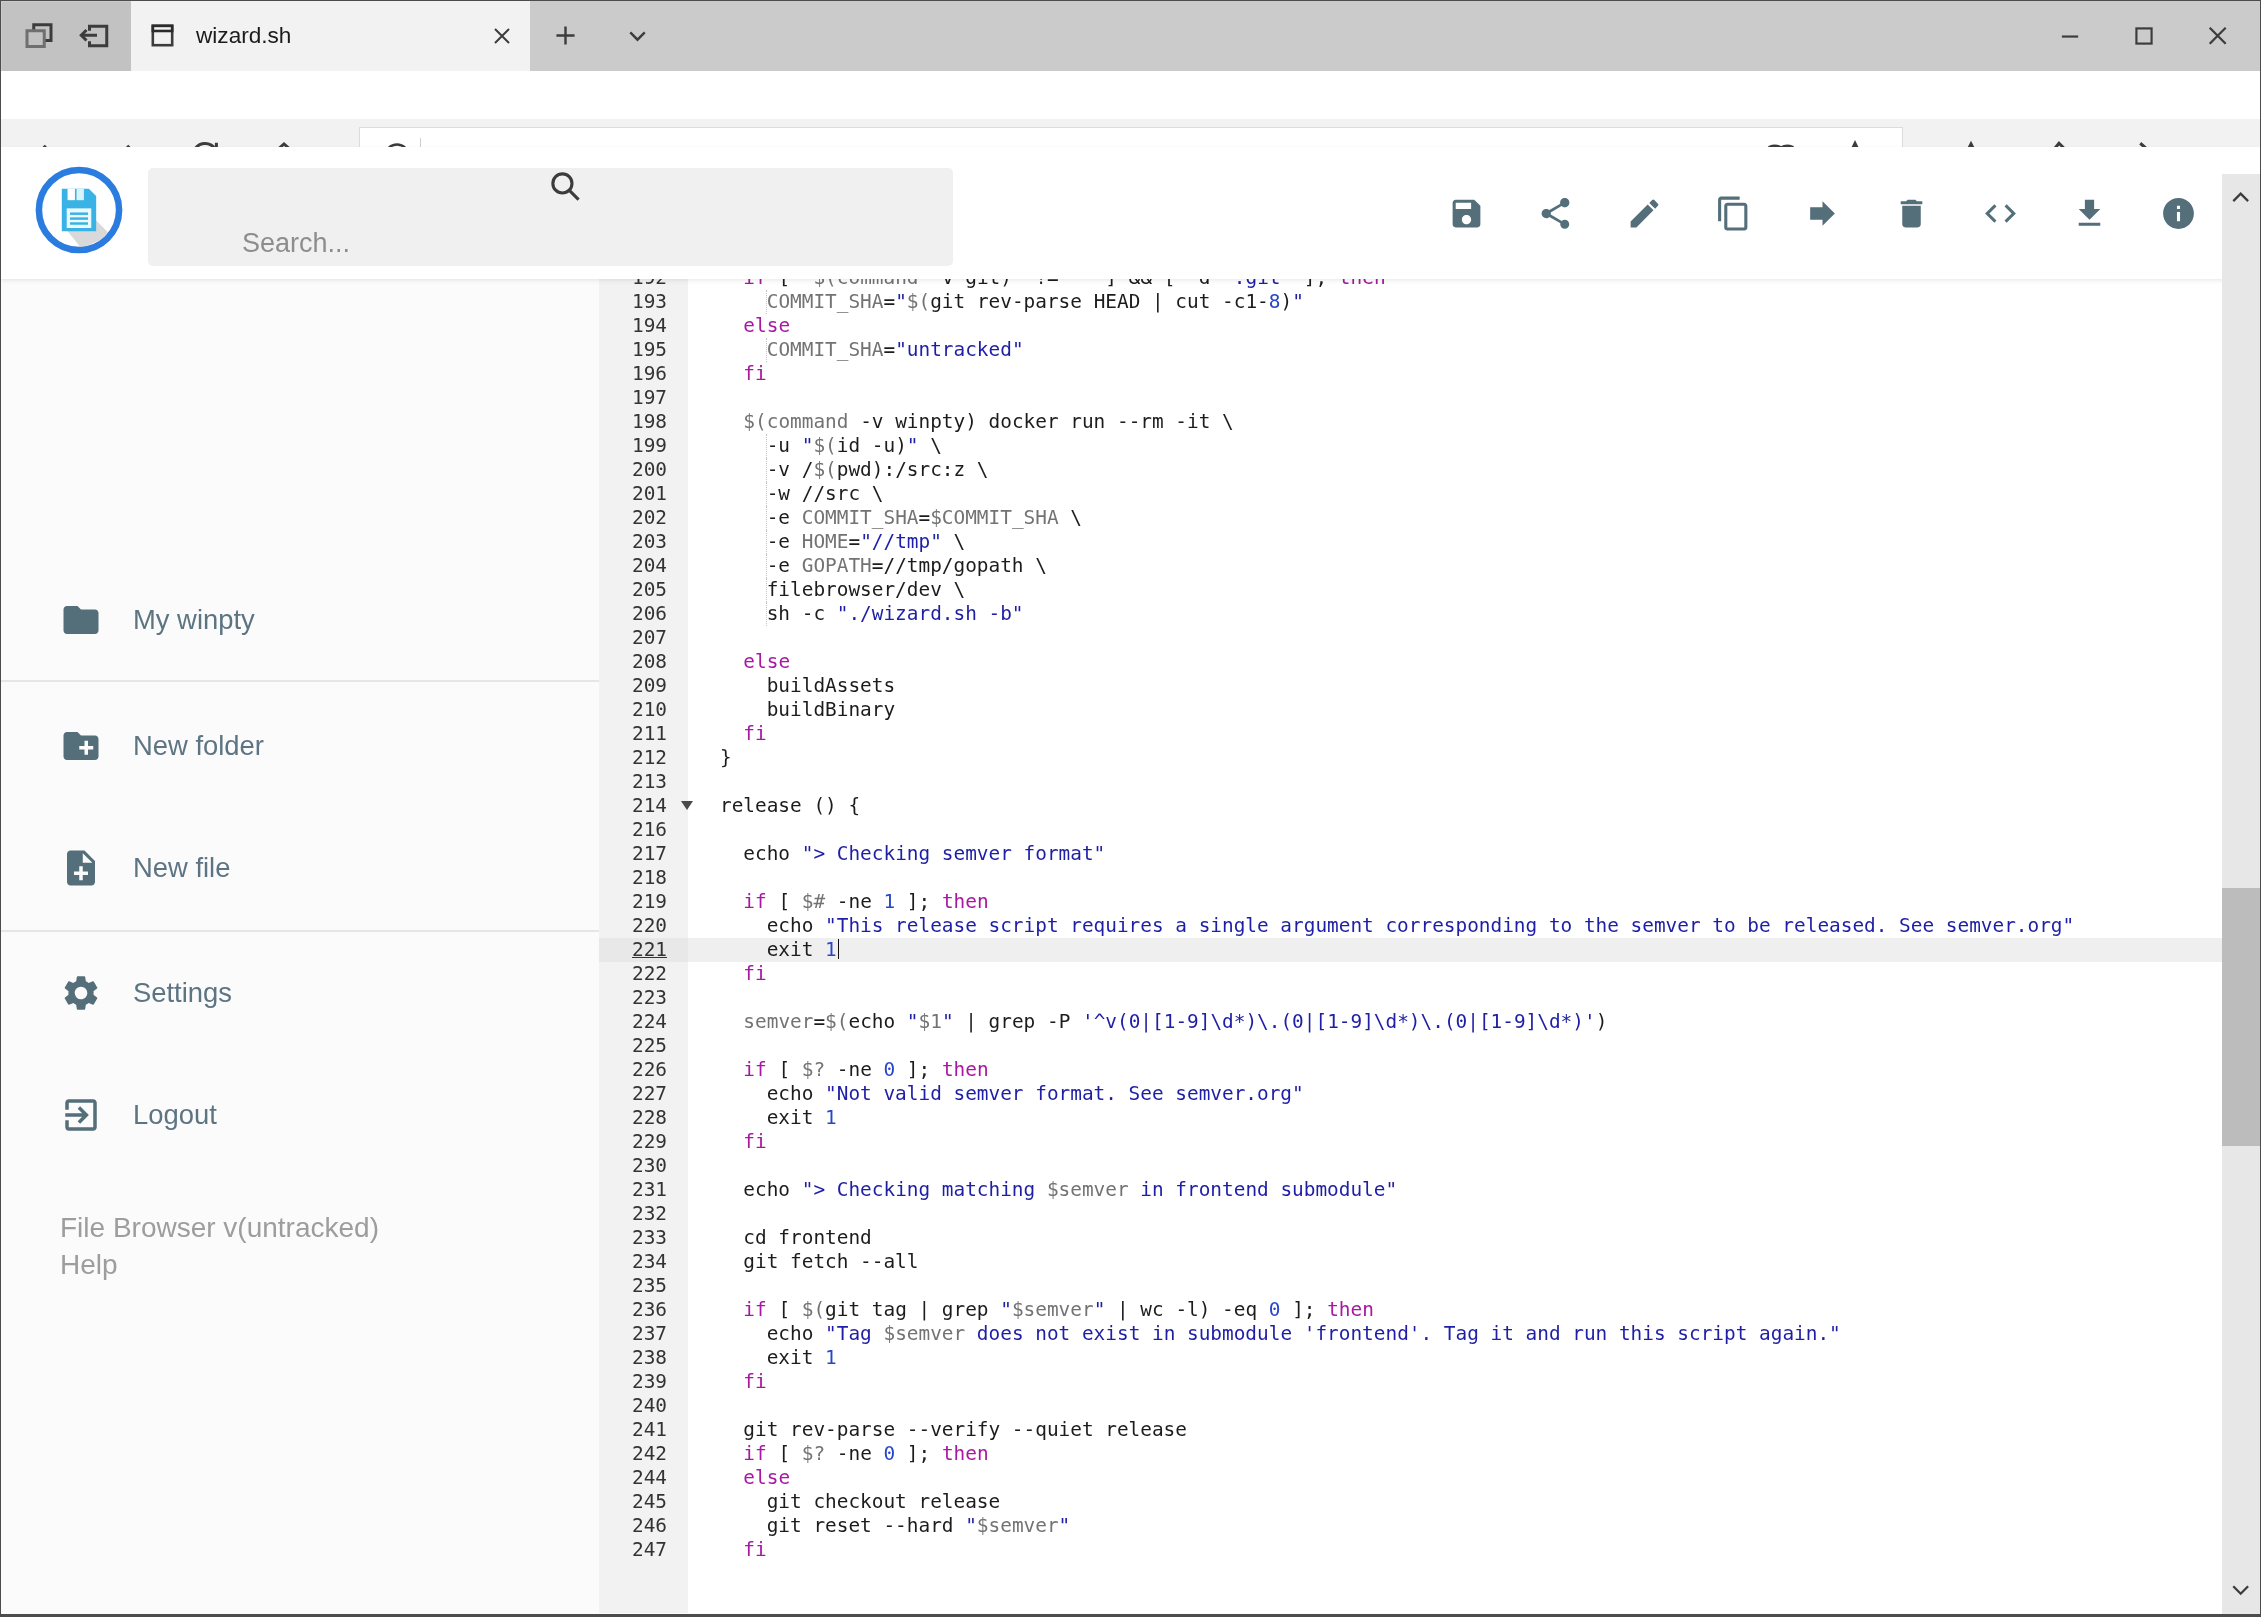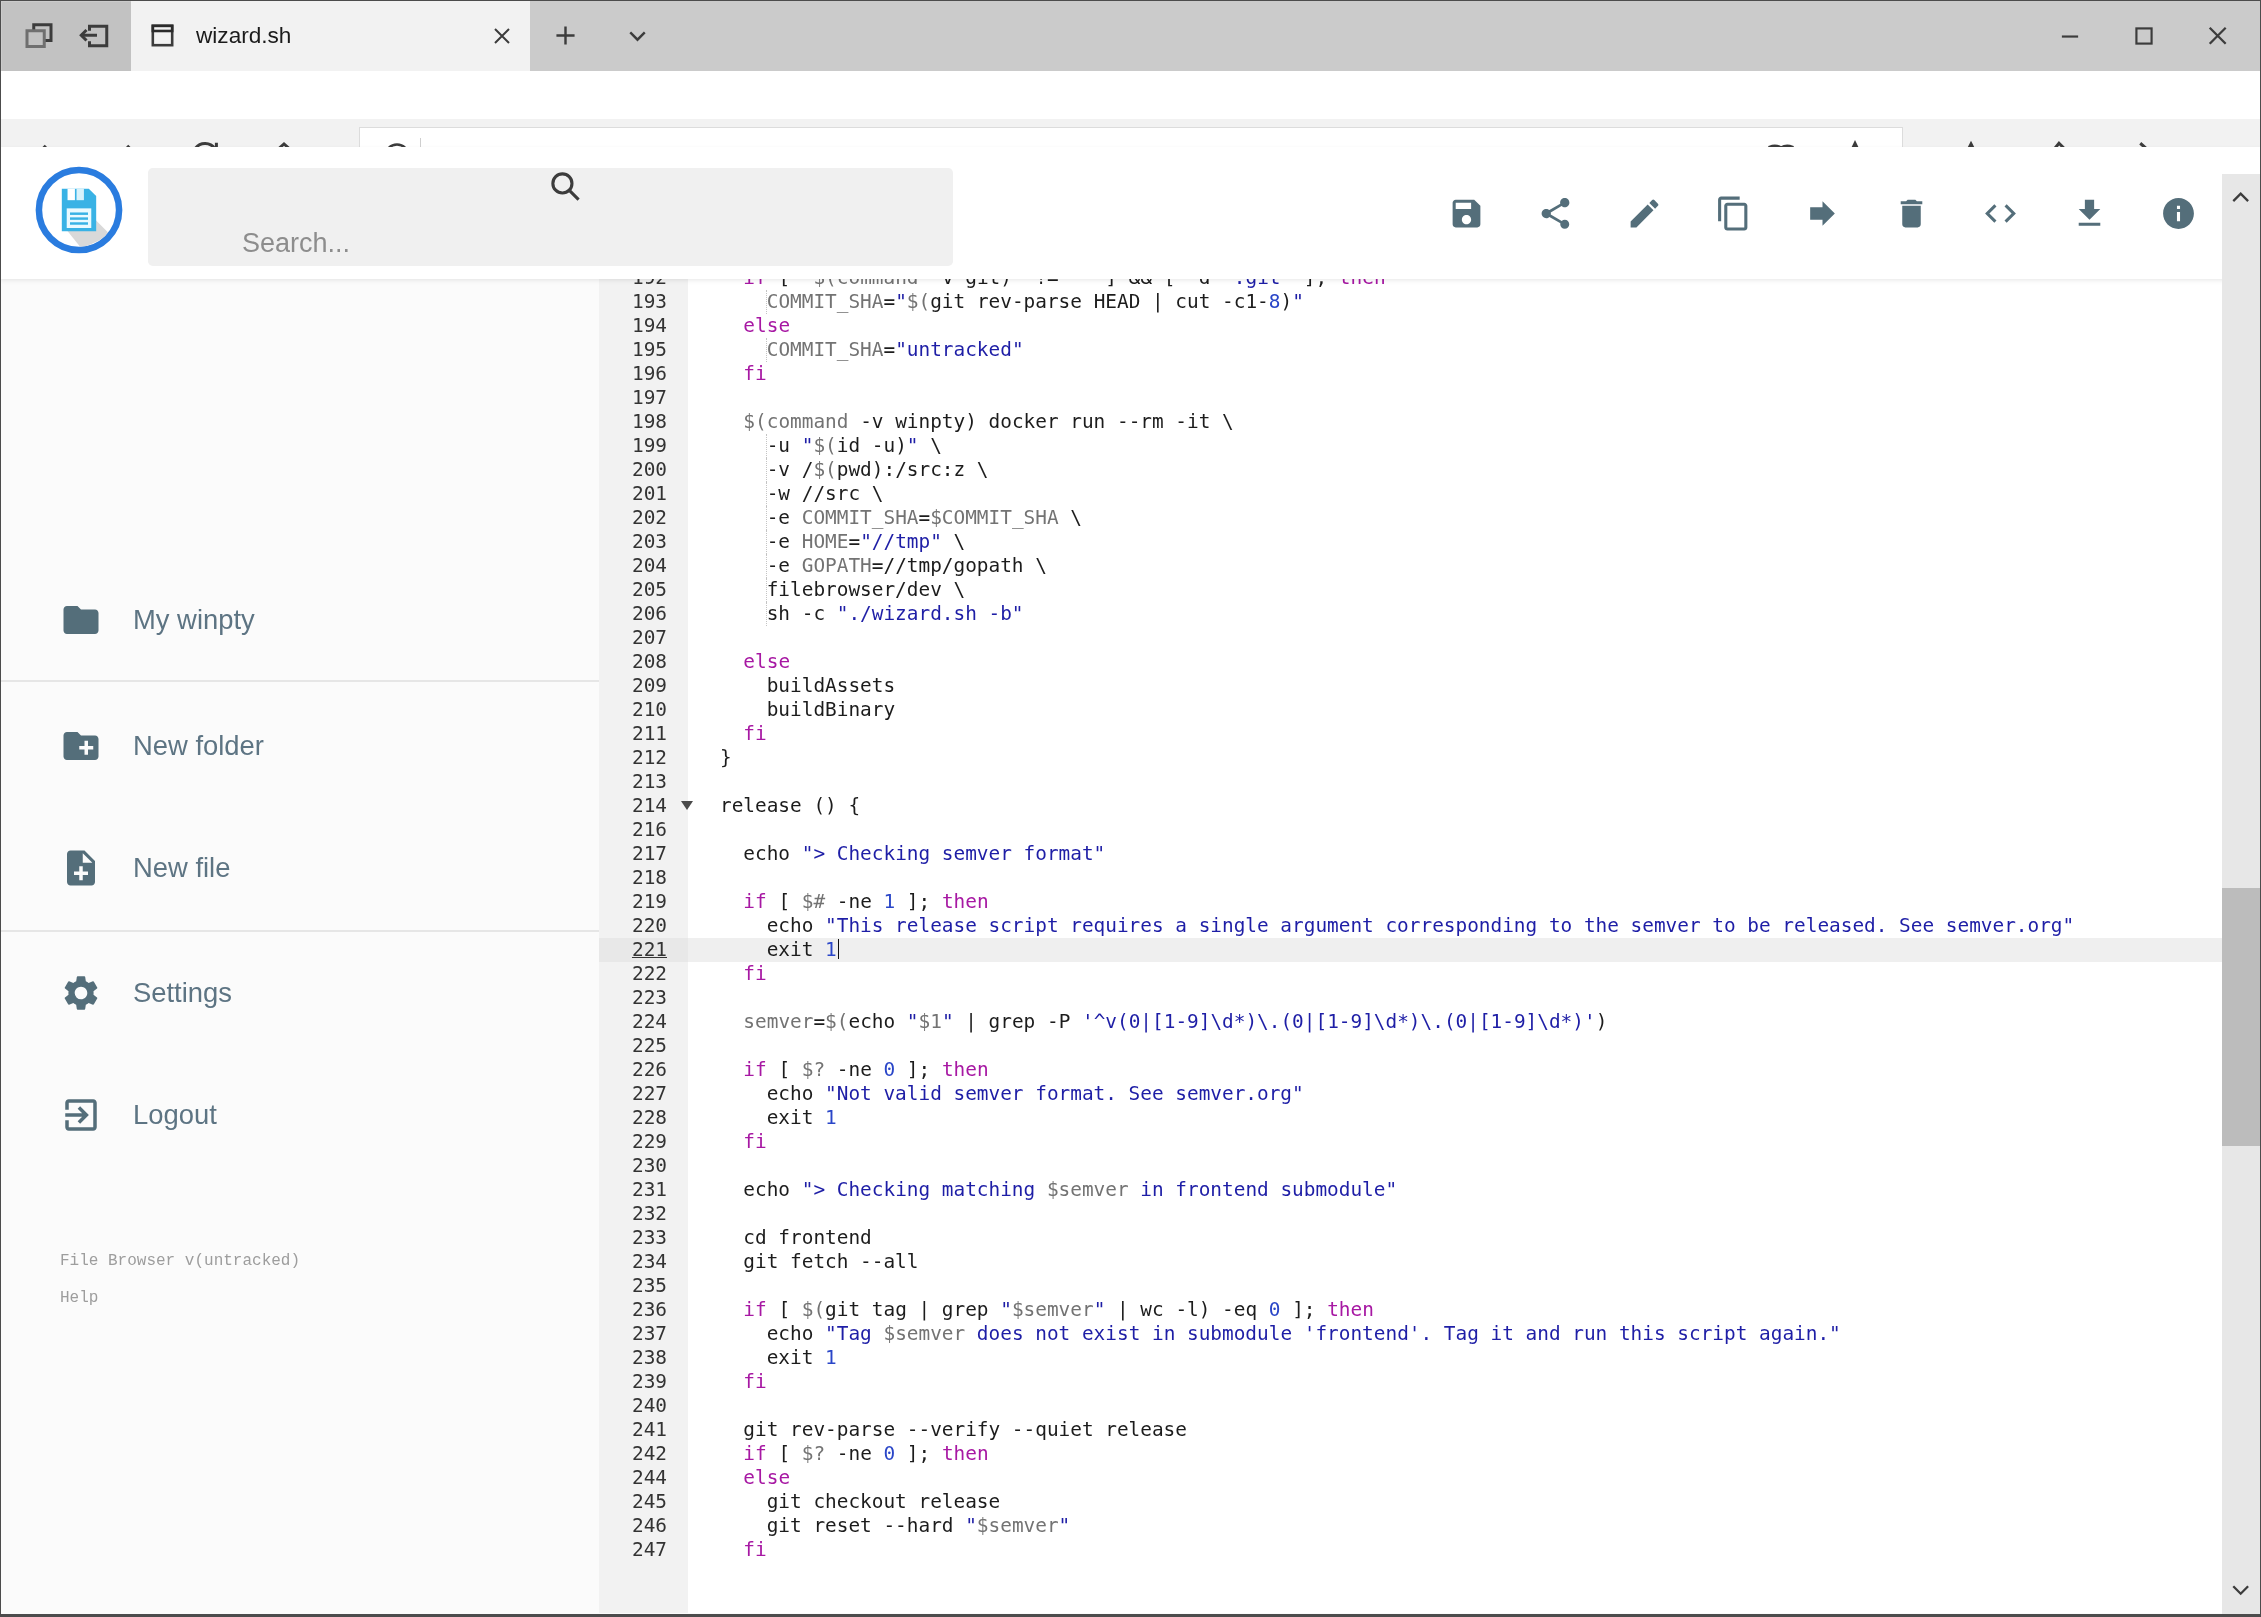--- a/index.html
+++ b/index.html
@@ -44,21 +44,21 @@
 
   
   #content { position:absolute; left:0; top:279px; width:2261px; height:1338px; background:#fbfbfb; }
 
   #sidebar { position:absolute; left:0; top:0; width:599px; height:100%; }
   .side-item { position:absolute; left:0; width:599px; height:57px; display:flex; align-items:center;
                gap:31px; padding-left:60px; cursor:pointer; }
   .side-item svg { width:42px; height:42px; fill:#546e7a; flex:none; }
   .side-label { font-size:27.4px; color:#5d7483; }
   .side-divider { position:absolute; left:0; width:599px; height:1.6px; background:#e6e6e6; }
-  #side-footer { position:absolute; left:60px; top:964px; font-size:16px; color:#9d9d9d; line-height:37px;font-family:Liberation Mono, monospace; }
+  #side-footer { position:absolute; left:60px; top:930px; font-size:28px; color:#9d9d9d; line-height:37px; }
 
   
   #editor { position:absolute; left:599px; top:0; width:1623px; height:1334px; overflow:hidden; background:#fff; }
   #gutterbg { position:absolute; left:0; top:0; width:89px; height:100%; background:#f2f2f2; }
   #rows { position:relative; margin-top:-13px; }
   .row { display:flex; position:relative; font:19.4px/24px "DejaVu Sans Mono", monospace; }
   .row .ln { flex:none; width:89px; text-align:right; padding-right:21px; color:#333; }
   .row .cl { flex:1; white-space:pre; position:relative; padding-left:32px;
              font:19.4px/24px "DejaVu Sans Mono", monospace; }
   .row.guide .cl::before { content:""; position:absolute; left:78px; top:0; bottom:0;

